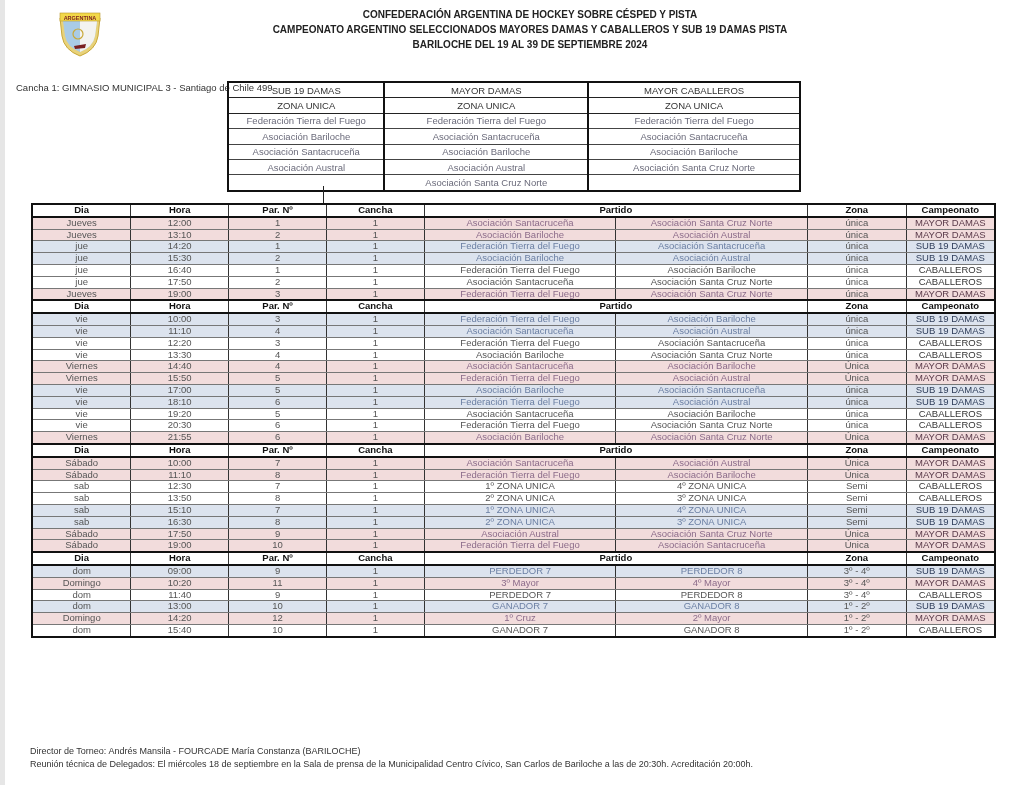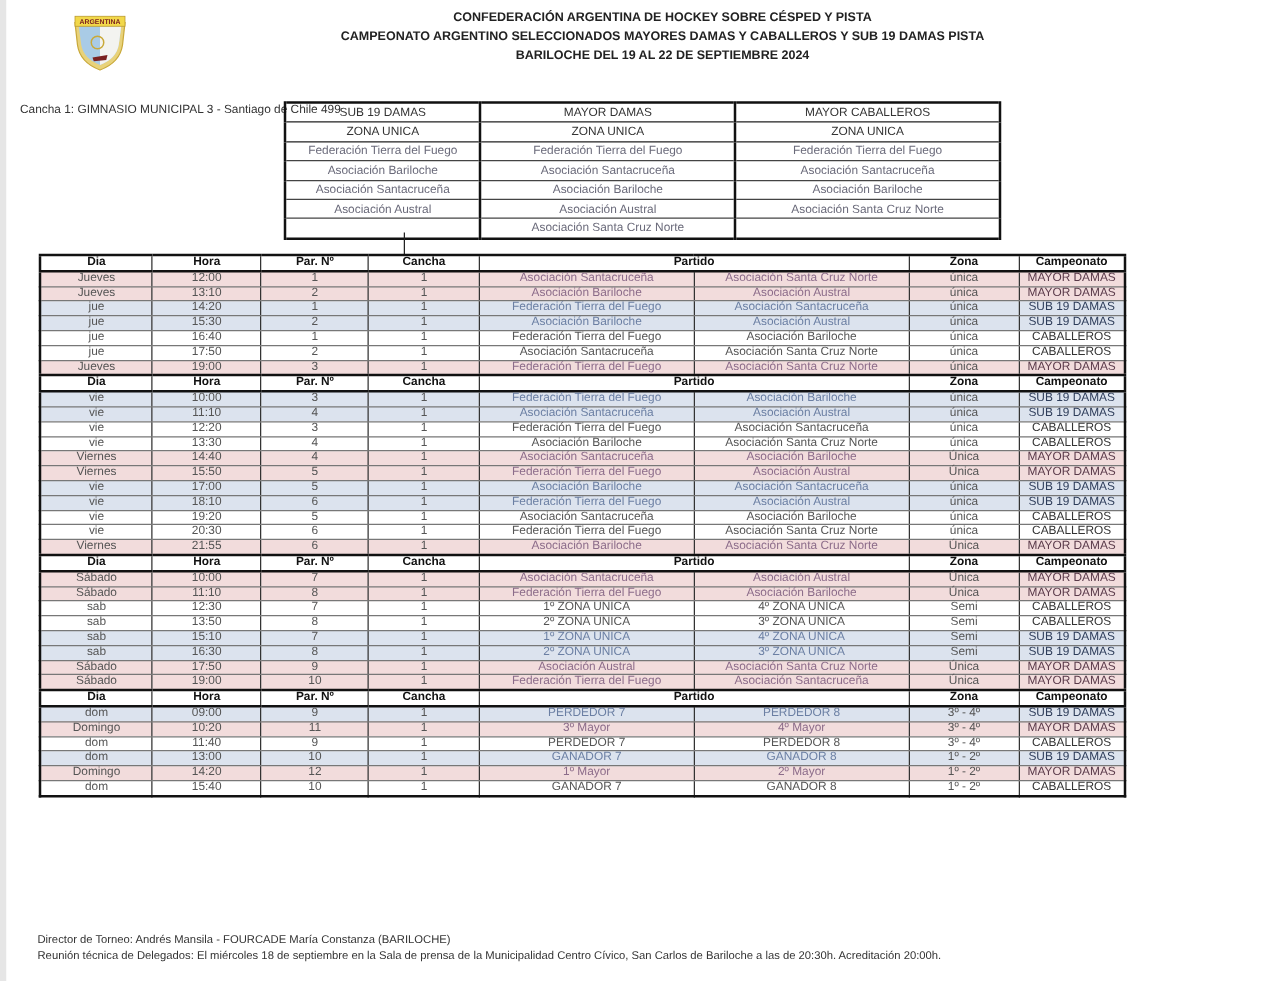--- a/index.html
+++ b/index.html
@@ -12,21 +12,21 @@
   .left-edge { position:absolute; left:0; top:0; width:5px; height:785px; background:#e6e6e6; }
   .logo { position:absolute; left:52px; top:10px; width:56px; height:48px; }
   .titles { position:absolute; left:200px; top:7px; width:660px; text-align:center; font-weight:bold; font-size:10px; line-height:15px; color:#222; }
   .venue { position:absolute; left:16px; top:82px; font-size:9.5px; color:#333; }
   table { border-collapse:collapse; }
   .zones { position:absolute; left:227px; top:81px; width:574px; border:2px solid #111; }
   .zones td { border-left:2px solid #111; border-right:2px solid #111; border-top:1px solid #444; font-size:9.5px; text-align:center; height:14.4px; padding:0; color:#6a6a7a; }
   .zones tr.h td { color:#333; border-bottom:1px solid #222; }
   .zones tr.z td { color:#333; border-bottom:1px solid #222;}
   .connector { position:absolute; left:323px; top:186px; width:1px; height:18px; background:#222; }
-  .sched { position:absolute; left:31px; top:203px; width:870px; border:2px solid #111; }
+  .sched { position:absolute; left:31px; top:203px; width:965px; border:2px solid #111; }
   .sched td { font-size:9.5px; text-align:center; height:10.8px; line-height:10.8px; padding:0; border-left:1px solid #333; border-right:1px solid #333; border-bottom:1px solid #777; color:#555; }
   .sched tr.hdr td { background:#fff; color:#111; font-weight:bold; border-bottom:2px solid #111; border-top:2px solid #111; }
   .sched tr.pink td { background:#f2dcdc; }
   .sched tr.blue td { background:#dce3ee; }
   .sched tr.white td { background:#fff; }
   .sched tr.pink td.team { color:#8c6c8a; }
   .sched tr.blue td.team { color:#6b7fa3; }
   .sched tr.white td.team { color:#555; }
   .sched td.camp { color:#333; }
   .sched tr.pink td.camp { color:#5a3a4a; }
@@ -46,21 +46,21 @@
     <rect x="8" y="3" width="40" height="8" fill="#f2d84a" stroke="#b8962a" stroke-width="0.6"></rect>
     <text id="logo-text" x="28" y="9.5" font-size="5.5" text-anchor="middle" font-family="Liberation Sans, sans-serif" font-weight="bold" fill="#7a1f1f">ARGENTINA</text>
     <circle cx="26" cy="24" r="5" fill="none" stroke="#c9a93a" stroke-width="1.2"></circle>
     <path d="M22 36 L34 34 L33 38 L23 39 Z" fill="#7a2020"></path>
   </svg>
 </div>
 
 <div class="titles">
   <div>CONFEDERACIÓN ARGENTINA DE HOCKEY  SOBRE CÉSPED Y PISTA</div>
   <div>CAMPEONATO  ARGENTINO SELECCIONADOS MAYORES DAMAS Y CABALLEROS Y SUB 19 DAMAS PISTA</div>
-  <div>BARILOCHE DEL 19 AL 22 DE SEPTIEMBRE 2024</div>
+  <div>BARILOCHE DEL 19 AL 39 DE SEPTIEMBRE 2024</div>
 </div>
 
 <div class="venue">Cancha 1: GIMNASIO MUNICIPAL 3 - Santiago de Chile 499</div>
 
 <table class="zones" id="zones-table">
   <colgroup>
       <col style="width:96px">
       <col style="width:125px">
       <col style="width:130px">
     </colgroup>
@@ -453,21 +453,21 @@
         <td class="team">GANADOR 7</td>
         <td class="team">GANADOR 8</td>
         <td>1º - 2º</td>
         <td class="camp">SUB 19 DAMAS</td>
       </tr>
       <tr class="pink">
         <td>Domingo</td>
         <td>14:20</td>
         <td>12</td>
         <td>1</td>
-        <td class="team">1º Mayor</td>
+        <td class="team">1º Cruz</td>
         <td class="team">2º Mayor</td>
         <td>1º - 2º</td>
         <td class="camp">MAYOR DAMAS</td>
       </tr>
       <tr class="white">
         <td>dom</td>
         <td>15:40</td>
         <td>10</td>
         <td>1</td>
         <td class="team">GANADOR 7</td>

